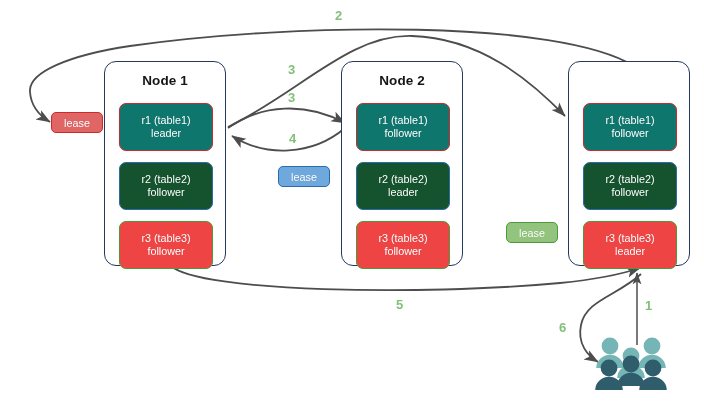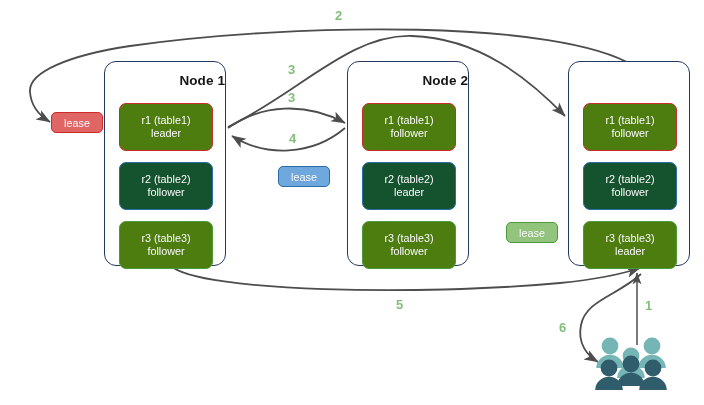--- a/index.html
+++ b/index.html
@@ -34,21 +34,21 @@
     border: 1.4px solid #23395d;
     border-radius: 12px;
     background: #ffffff;
     z-index: 3;
   }
   .node-title {
     position: absolute;
     left: 0;
     right: 0;
     top: 11px;
-    text-align: right;
+    text-align: center;
     font-size: 13.5px;
     font-weight: bold;
     color: #151515;
     letter-spacing: .1px;
   }
 
   
   .replica {
     position: absolute;
     box-sizing: border-box;
@@ -60,23 +60,23 @@
     flex-direction: column;
     align-items: center;
     justify-content: center;
     color: #ffffff;
     font-size: 10.8px;
     line-height: 13.5px;
     text-align: center;
     text-shadow: 0 0 1px rgba(0,0,0,.12);
   }
   .replica .ln { display: block; white-space: nowrap; }
-  .rep-r1 { top: 41px;  background: #4d7c0f; border: 1.4px solid #cc2b2b; }
+  .rep-r1 { top: 41px;  background: #0f766e; border: 1.4px solid #cc2b2b; }
   .rep-r2 { top: 100px; background: #14532d; border: 1.4px solid #2a6ca8; }
-  .rep-r3 { top: 159px; background: #4d7c0f; border: 1.4px solid #4c9a3a; }
+  .rep-r3 { top: 159px; background: #ef4444; border: 1.4px solid #4c9a3a; }
 
   
   .lease {
     position: absolute;
     box-sizing: border-box;
     height: 21px;
     border-radius: 5px;
     display: flex;
     align-items: center;
     justify-content: center;
@@ -141,21 +141,21 @@
     <div class="replica rep-r2">
       <span class="ln">r2 (table2)</span>
       <span class="ln">follower</span>
     </div>
     <div class="replica rep-r3">
       <span class="ln">r3 (table3)</span>
       <span class="ln">follower</span>
     </div>
   </div>
 
-  <div class="node" style="left:341px; top:61px; width:122px; height:205px;margin-left:6px;">
+  <div class="node" style="left:341px; top:61px; width:122px; height:205px;">
     <div class="node-title">Node 2</div>
     <div class="replica rep-r1">
       <span class="ln">r1 (table1)</span>
       <span class="ln">follower</span>
     </div>
     <div class="replica rep-r2">
       <span class="ln">r2 (table2)</span>
       <span class="ln">leader</span>
     </div>
     <div class="replica rep-r3">

